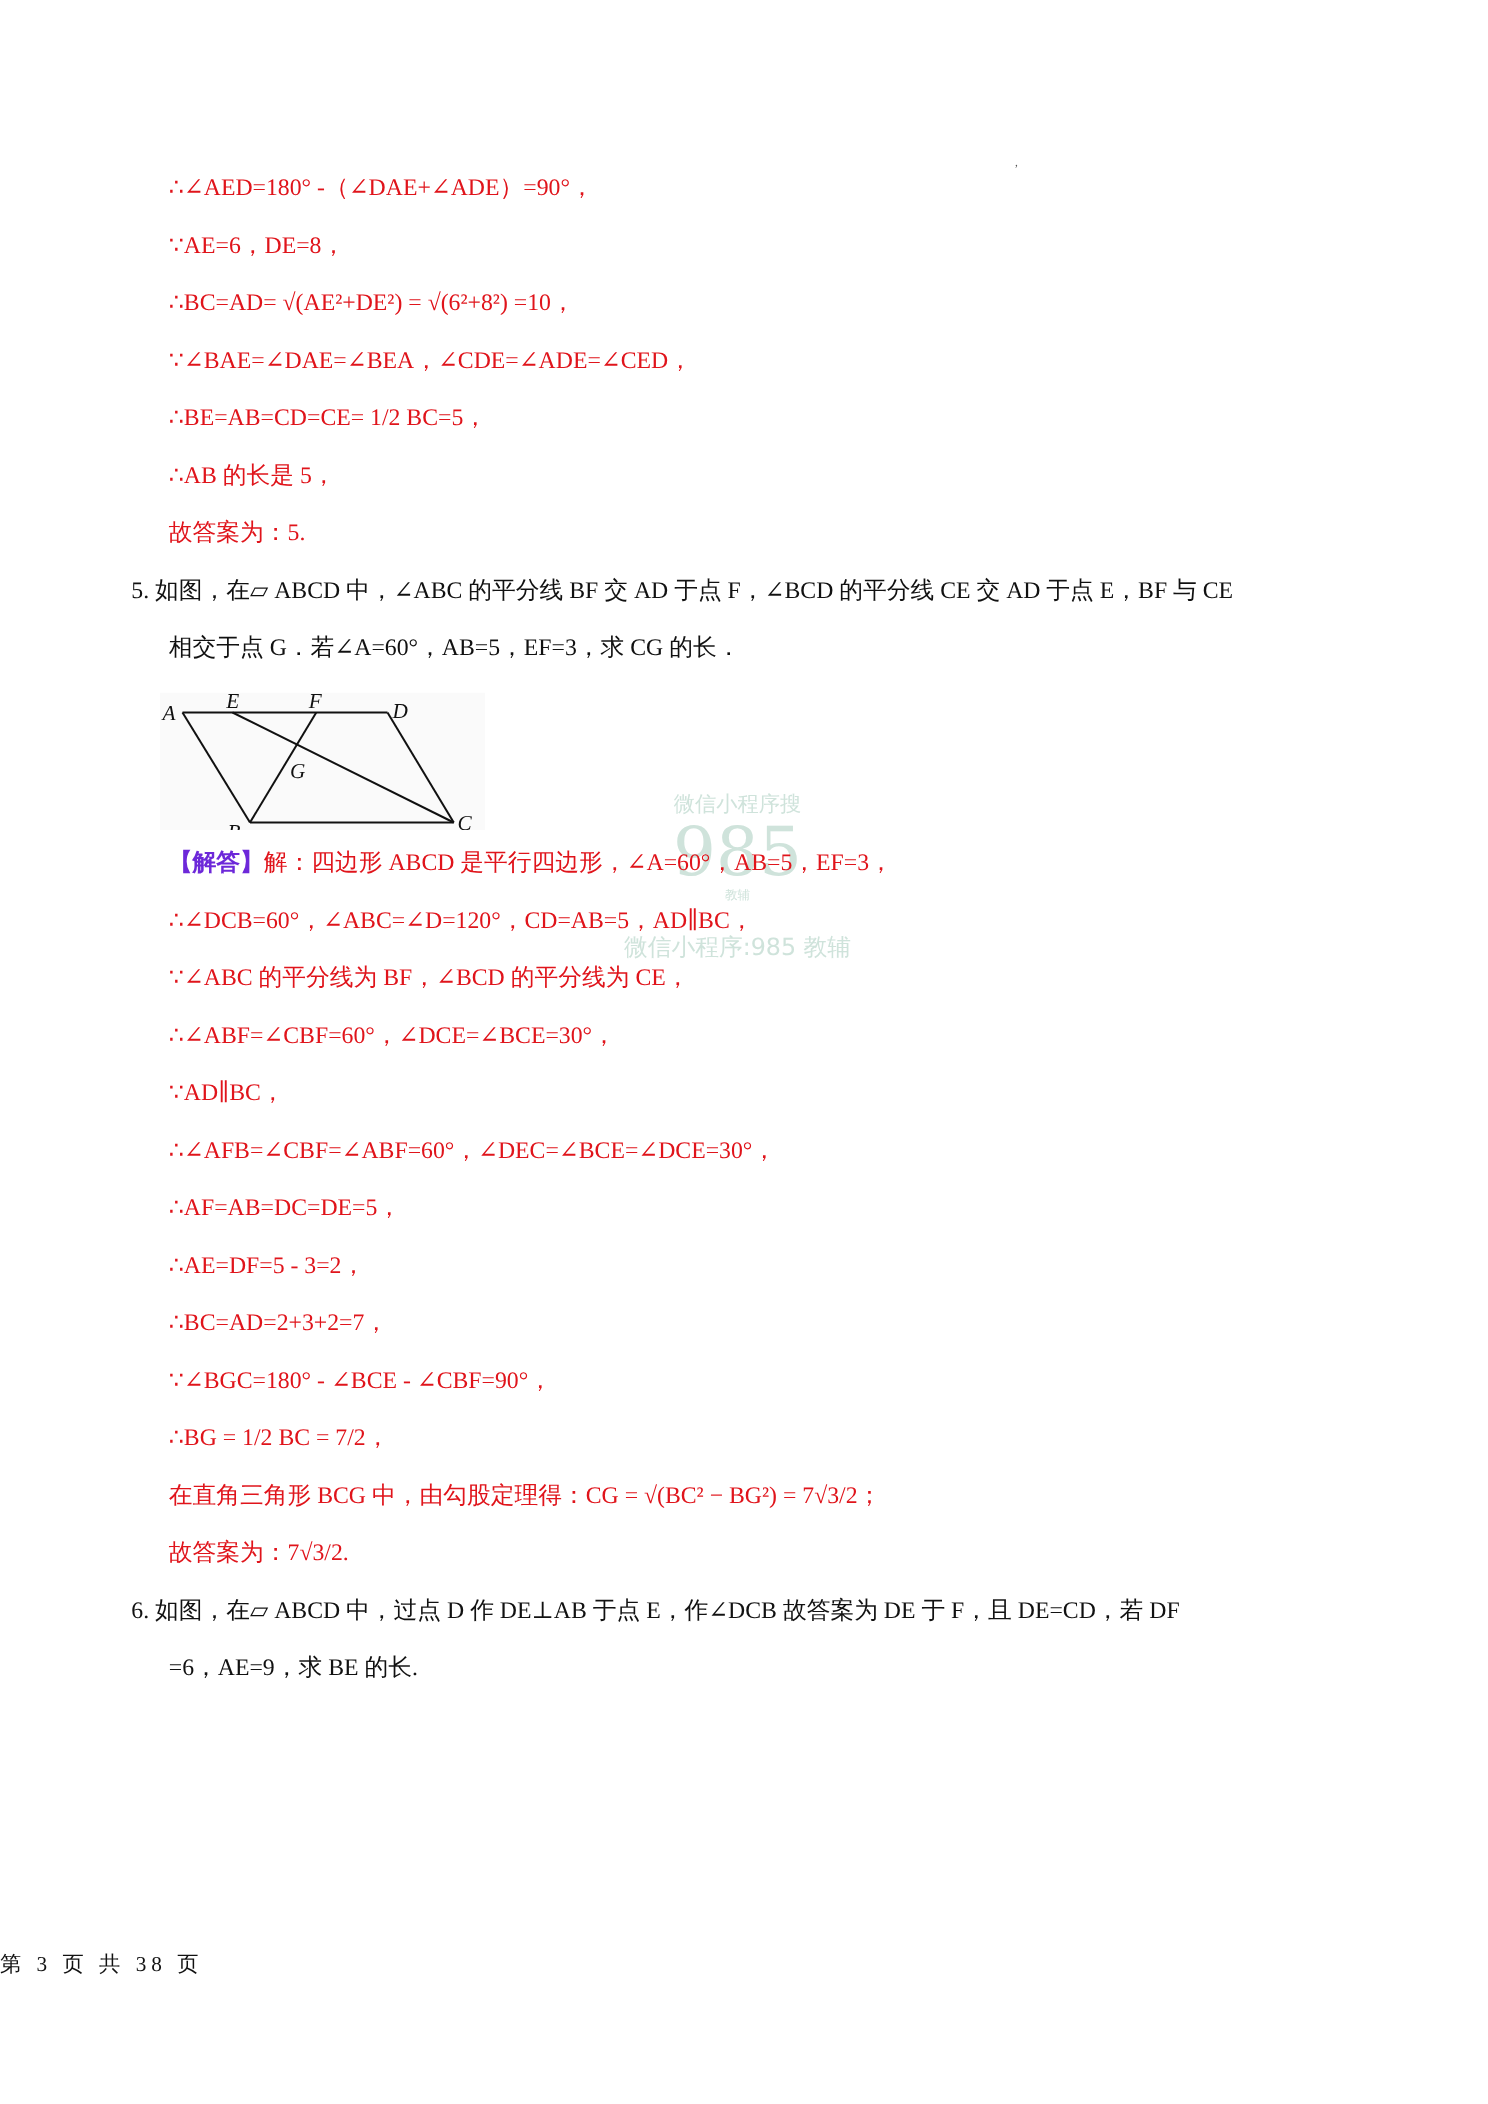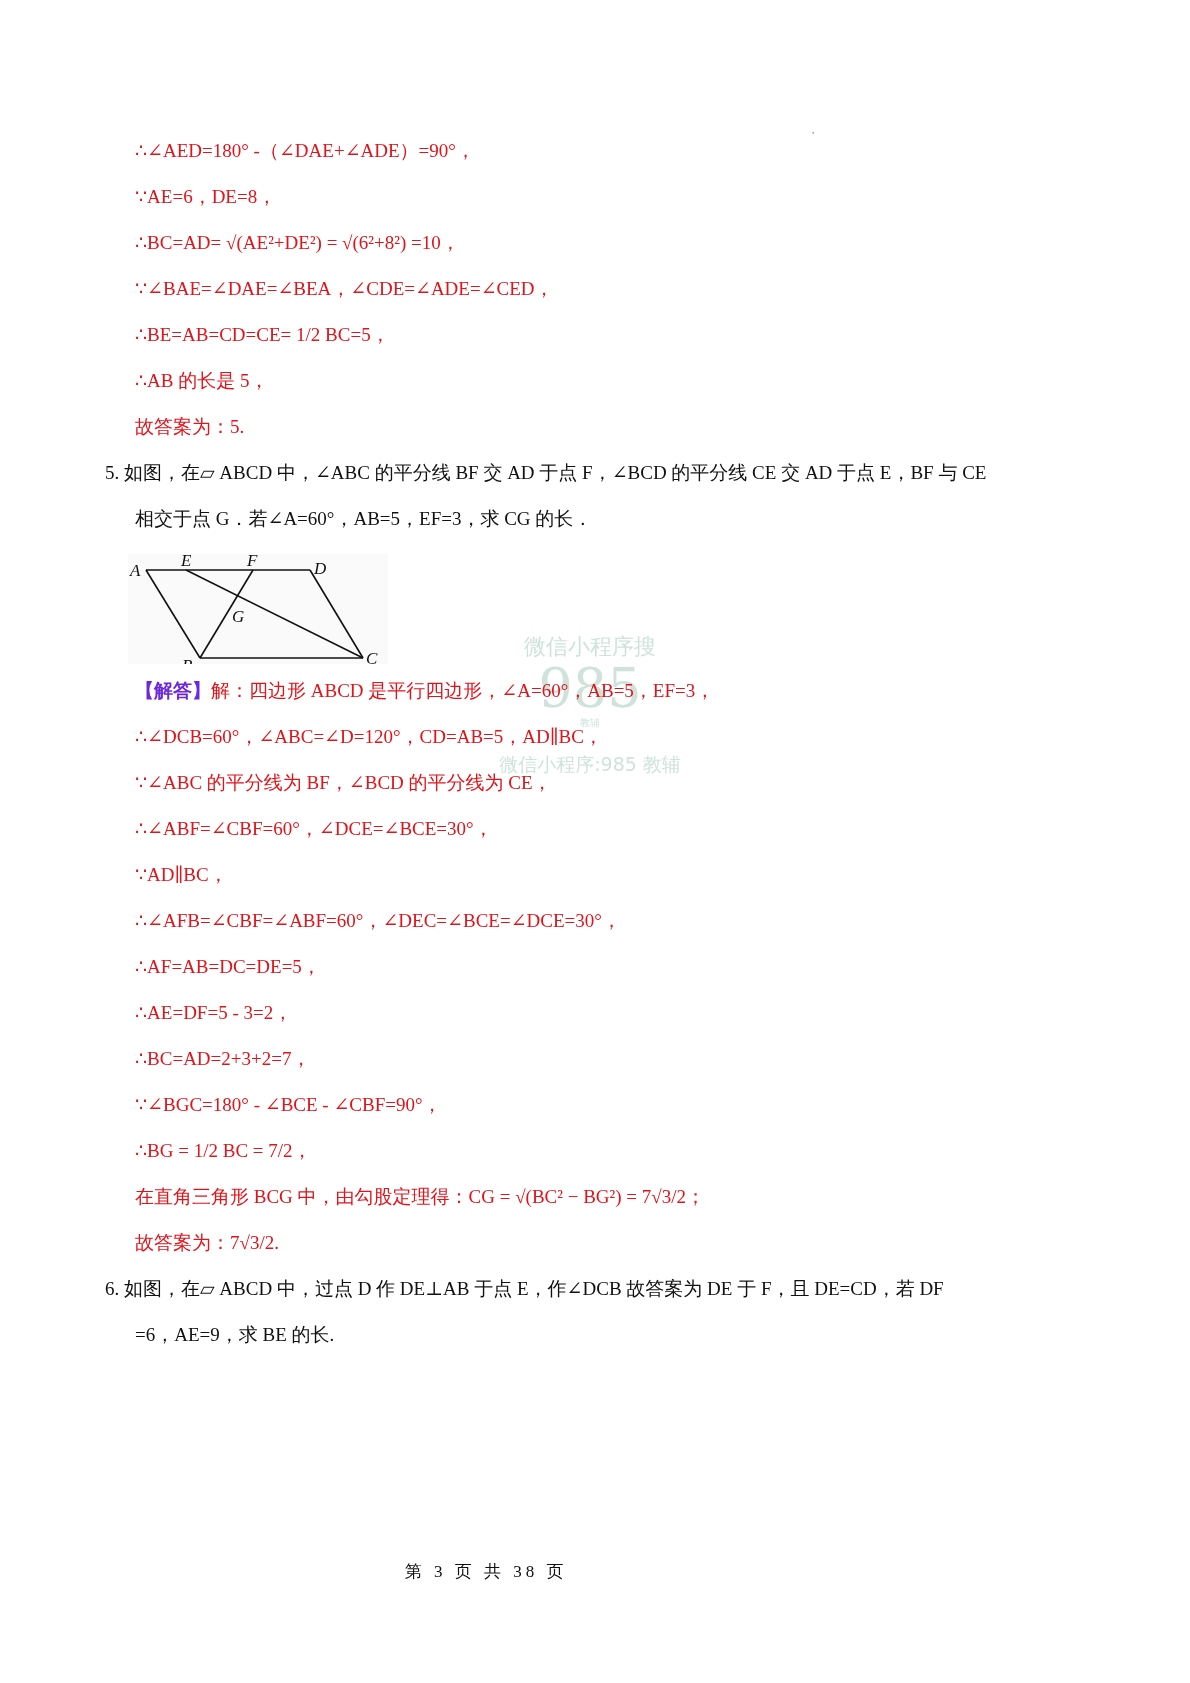--- a/index.html
+++ b/index.html
@@ -10,25 +10,25 @@
   .content { position:absolute; left:0; top:140px; width:1184px; }
   .line { position:relative; font-size:19px; line-height:22px; white-space:nowrap; margin-bottom:24px; }
   .red { color:#e0141b; left:135px; }
   .black { color:#111; }
   .q { left:105px; }
   .qcont { left:135px; }
   .bracket { color:#6d28d9; font-weight:bold; }
   .diagram { position:relative; left:128px; margin:2px 0 16px 0; width:260px; height:110px; }
   .watermark { position:absolute; left:460px; top:632px; width:260px; height:130px; color:#cfe3db;
                text-align:center; pointer-events:none; }
-  .wm-top { font-size:22px; font-family:"DejaVu Sans",sans-serif; }
+  .wm-top { font-size:17px; font-family:"DejaVu Sans",sans-serif; }
   .wm-big { font-size:54px; font-family:"DejaVu Serif",serif; line-height:54px; }
   .wm-sub { font-size:10px; font-family:"DejaVu Sans",sans-serif; }
   .wm-bottom { font-size:19px; font-family:"DejaVu Sans",sans-serif; margin-top:22px; }
-  .footer { position:absolute; left:0; width:972px; top:1560px; text-align:center; font-size:17px; letter-spacing:4px; }
+  .footer { position:absolute; left:0; width:972px; top:1560px; text-align:left; font-size:17px; letter-spacing:4px; }
 </style>
 </head>
 <body>
 
 <div class="page">
 
   <div class="dot-mark">,</div>
 
   <div class="watermark">
     <div class="wm-top">微信小程序搜</div>

